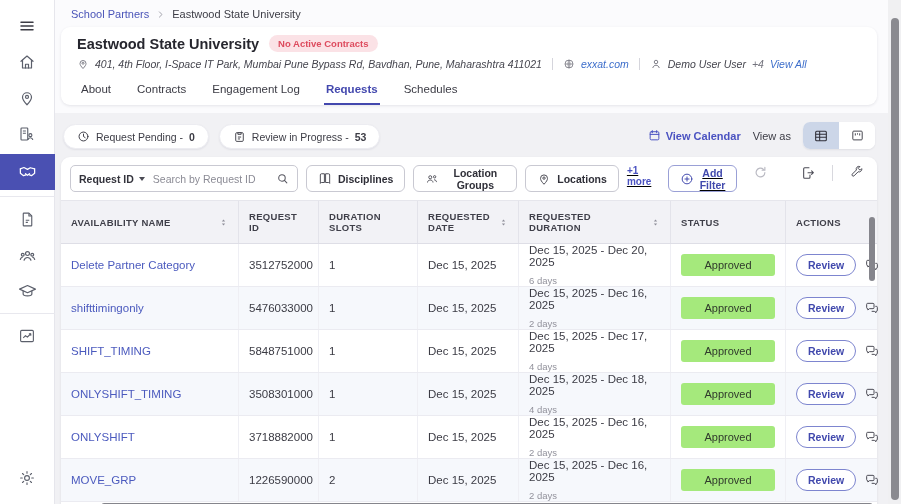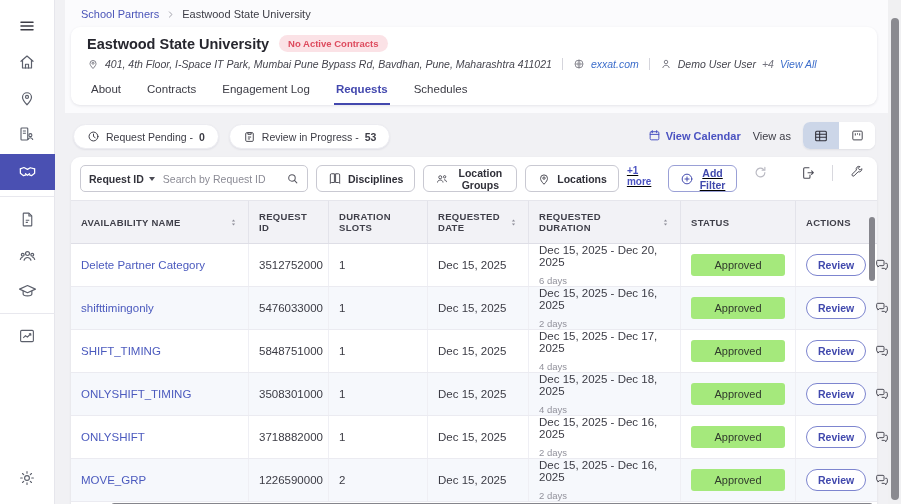--- a/index.html
+++ b/index.html
@@ -9,21 +9,21 @@
   svg{display:block;}
 
   
   .app{display:flex;width:901px;height:504px;position:relative;}
   .sidebar{width:55px;background:#fff;border-right:1px solid #e6e6ec;display:flex;flex-direction:column;align-items:center;padding-top:8px;flex-shrink:0;position:relative;z-index:3;}
   .side-item{width:55px;height:32px;display:flex;align-items:center;justify-content:center;color:#5b5f6b;cursor:pointer;margin:2px 0;}
   .side-item.active{background:#4a50b2;color:#fff;height:36px;}
   .side-divider{width:55px;height:1px;background:#e8e8ee;margin:4px 0;}
   .side-bottom{margin-top:auto;margin-bottom:10px;}
 
-  .main{flex:1;position:relative;padding:0 24px 0 16px;overflow:hidden;}
+  .main{flex:1;position:relative;padding:0 24px 0 6px;overflow:hidden;}
   .top-zone{background:#fbfbfd;margin:0 -24px 0 -6px;padding:6px 24px 8px 6px;}
 
   
   .breadcrumb{display:flex;align-items:center;gap:7px;font-size:11px;padding:2px 0 7px 10px;}
   .bc-link{color:#4a54b8;cursor:pointer;}
   .bc-current{color:#3d3d46;}
   .bc-sep{color:#9a9aa4;}
 
   
   .header-card{background:#fff;border-radius:9px;box-shadow:0 1px 3px rgba(25,25,60,.10);padding:8px 16px 0 16px;}

